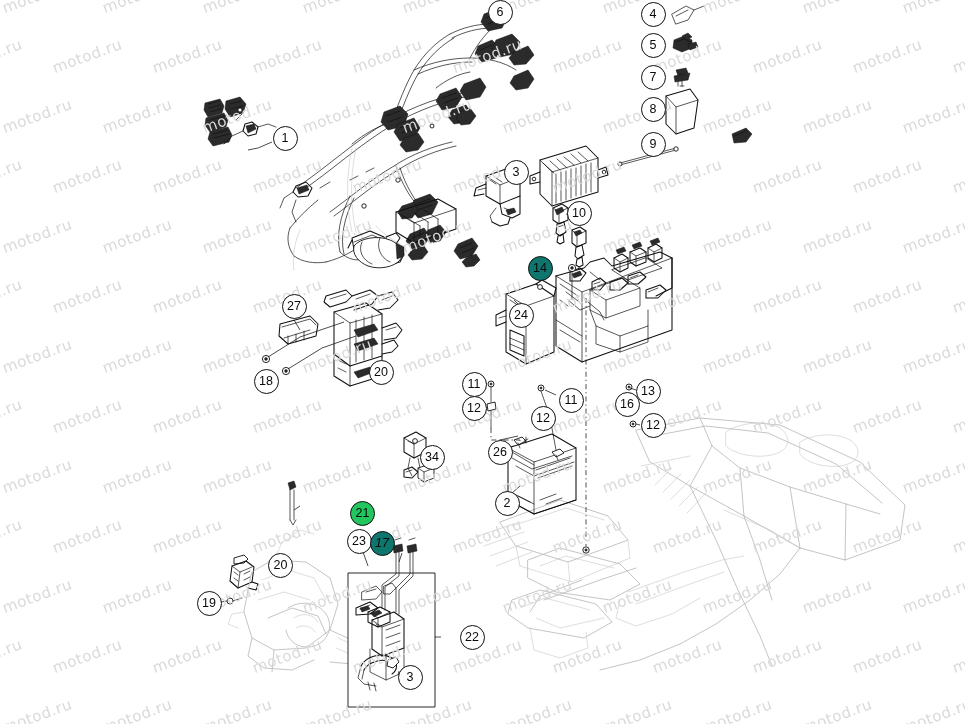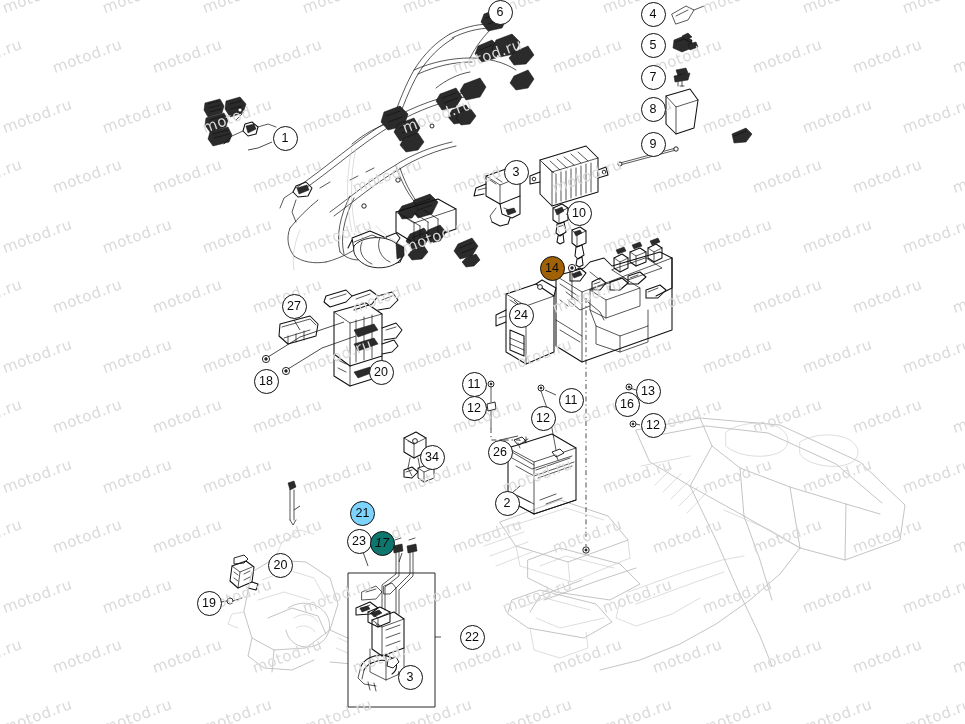--- a/index.html
+++ b/index.html
@@ -687,36 +687,36 @@
   <div id="callouts">
       <div class="callout" style="left: 285px; top: 138px; border-color: rgb(16, 16, 16); background: rgb(255, 255, 255);">1</div>
       <div class="callout" style="left: 500px; top: 12px; border-color: rgb(16, 16, 16); background: rgb(255, 255, 255);">6</div>
       <div class="callout" style="left: 653px; top: 14px; border-color: rgb(16, 16, 16); background: rgb(255, 255, 255);">4</div>
       <div class="callout" style="left: 653px; top: 45px; border-color: rgb(16, 16, 16); background: rgb(255, 255, 255);">5</div>
       <div class="callout" style="left: 653px; top: 77px; border-color: rgb(16, 16, 16); background: rgb(255, 255, 255);">7</div>
       <div class="callout" style="left: 653px; top: 109px; border-color: rgb(16, 16, 16); background: rgb(255, 255, 255);">8</div>
       <div class="callout" style="left: 653px; top: 144px; border-color: rgb(16, 16, 16); background: rgb(255, 255, 255);">9</div>
       <div class="callout" style="left: 516px; top: 172px; border-color: rgb(16, 16, 16); background: rgb(255, 255, 255);">3</div>
       <div class="callout" style="left: 579px; top: 213px; border-color: rgb(16, 16, 16); background: rgb(255, 255, 255);">10</div>
-      <div class="callout" style="left: 552px; top: 268px; border-color: rgb(16, 16, 16); background: #a16207;">14</div>
+      <div class="callout" style="left: 540px; top: 268px; border-color: rgb(16, 16, 16); background: #0f766e;">14</div>
       <div class="callout" style="left: 521px; top: 315px; border-color: rgb(16, 16, 16); background: rgb(255, 255, 255);">24</div>
       <div class="callout" style="left: 294px; top: 306px; border-color: rgb(16, 16, 16); background: rgb(255, 255, 255);">27</div>
       <div class="callout" style="left: 266px; top: 381px; border-color: rgb(16, 16, 16); background: rgb(255, 255, 255);">18</div>
       <div class="callout" style="left: 381px; top: 372px; border-color: rgb(16, 16, 16); background: rgb(255, 255, 255);">20</div>
       <div class="callout" style="left: 474px; top: 384px; border-color: rgb(16, 16, 16); background: rgb(255, 255, 255);">11</div>
       <div class="callout" style="left: 474px; top: 408px; border-color: rgb(16, 16, 16); background: rgb(255, 255, 255);">12</div>
       <div class="callout" style="left: 571px; top: 400px; border-color: rgb(16, 16, 16); background: rgb(255, 255, 255);">11</div>
       <div class="callout" style="left: 543px; top: 418px; border-color: rgb(16, 16, 16); background: rgb(255, 255, 255);">12</div>
       <div class="callout" style="left: 627px; top: 404px; border-color: rgb(16, 16, 16); background: rgb(255, 255, 255);">16</div>
       <div class="callout" style="left: 648px; top: 391px; border-color: rgb(16, 16, 16); background: rgb(255, 255, 255);">13</div>
       <div class="callout" style="left: 653px; top: 425px; border-color: rgb(16, 16, 16); background: rgb(255, 255, 255);">12</div>
       <div class="callout" style="left: 500px; top: 452px; border-color: rgb(16, 16, 16); background: rgb(255, 255, 255);">26</div>
       <div class="callout" style="left: 432px; top: 457px; border-color: rgb(16, 16, 16); background: rgb(255, 255, 255);">34</div>
       <div class="callout" style="left: 507px; top: 503px; border-color: rgb(16, 16, 16); background: rgb(255, 255, 255);">2</div>
-      <div class="callout" style="left: 302px; top: 513px; border-color: rgb(16, 16, 16); background: #7dd3fc; margin-left: 48px;">21</div>
+      <div class="callout" style="left: 302px; top: 513px; border-color: rgb(16, 16, 16); background: #22c55e; margin-left: 48px;">21</div>
       <div class="callout" style="left: 359px; top: 541px; border-color: rgb(16, 16, 16); background: rgb(255, 255, 255);">23</div>
       <div class="callout" style="left: 382px; top: 543px; border-color: rgb(16, 16, 16); background: #0f766e; font-style: italic;">17</div>
       <div class="callout" style="left: 221px; top: 565px; border-color: rgb(16, 16, 16); background: rgb(255, 255, 255); margin-left: 47px;">20</div>
       <div class="callout" style="left: 209px; top: 603px; border-color: rgb(16, 16, 16); background: rgb(255, 255, 255);">19</div>
       <div class="callout" style="left: 472px; top: 637px; border-color: rgb(16, 16, 16); background: rgb(255, 255, 255);">22</div>
       <div class="callout" style="left: 410px; top: 677px; border-color: rgb(16, 16, 16); background: rgb(255, 255, 255);">3</div>
     </div>
 
 </div>
 

